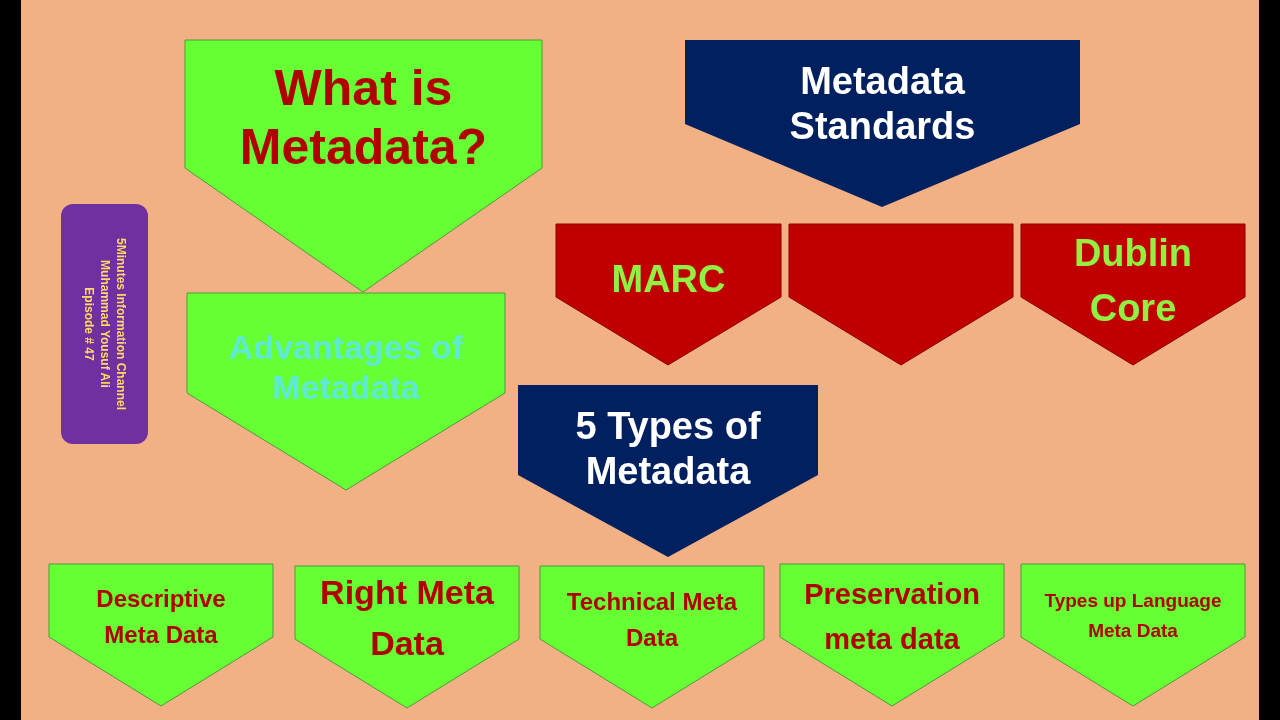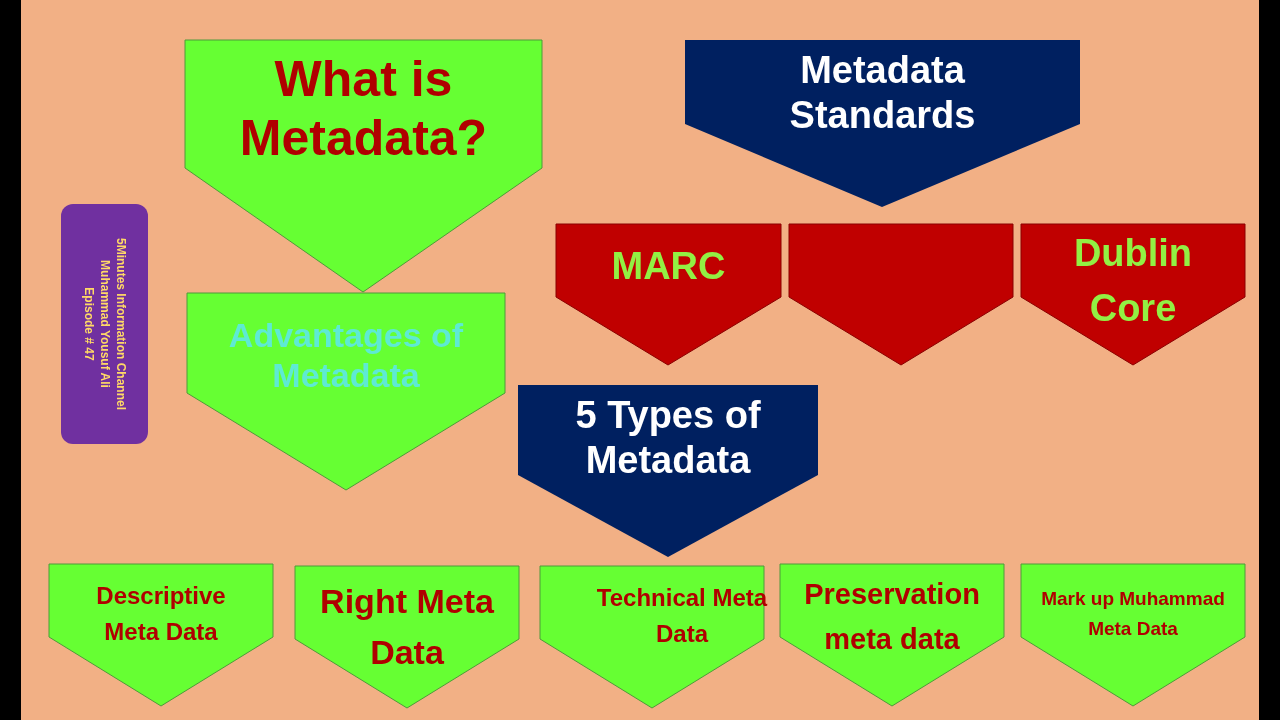--- a/index.html
+++ b/index.html
@@ -2,21 +2,21 @@
 <html><head>
   <meta charset="utf-8">
   <style>
     html, body { margin: 0; padding: 0; }
     body { width: 1280px; height: 720px; background: #000; position: relative; overflow: hidden;
            font-family: "Liberation Sans", "DejaVu Sans", sans-serif; }
     .canvas { position: absolute; left: 21px; top: 0; width: 1238px; height: 720px; background: #f2b085; }
     .bar { position: absolute; top: 0; height: 720px; background: #000; }
     .shape { position: absolute; }
     .shape svg { position: absolute; left: 0; top: 0; overflow: visible; }
-    .label { position: absolute; display: flex; align-items: center; 
+    .label { position: absolute; display: flex; align-items: center; justify-content: center;
              text-align: center; font-weight: bold; line-height: 1.18; }
     .badge { position: absolute; left: 61px; top: 204px; width: 87px; height: 240px;
              background: #7030a0; border-radius: 12px; }
     .badge-text { position: absolute; left: 50%; top: 50%; transform: translate(-50%, -50%) rotate(90deg);
                   white-space: nowrap; color: #ffd966; font-weight: bold; font-size: 12px; line-height: 1.35; text-align: center; }
     .badge-text div { display: block; }
   </style>
 </head>
 <body>
 
@@ -110,35 +110,35 @@
     </svg>
   <div class="label" style="left:0;top:10px;width:224px;height:84px;flex-direction:column;color:#b00000;font-size:34px;line-height:1.5;">
     <div>Right Meta</div>
     <div>Data</div>
   </div>
 </div>
 <div class="shape" style="left:540px;top:566px;width:224px;height:142px;">
   <svg width="224" height="142">
       <polygon points="0,0 224,0 224,73 112,142 0,73" fill="#66ff33" stroke="#4e9a3a" stroke-width="1"></polygon>
     </svg>
-  <div class="label" style="left:0;top:14px;width:224px;height:80px;flex-direction:column;color:#b00000;font-size:24px;line-height:1.5;padding-left:30px;">
+  <div class="label" style="left:0;top:14px;width:224px;height:80px;flex-direction:column;color:#b00000;font-size:24px;line-height:1.5;">
     <div>Technical Meta</div>
     <div>Data</div>
   </div>
 </div>
 <div class="shape" style="left:780px;top:564px;width:224px;height:142px;">
   <svg width="224" height="142">
       <polygon points="0,0 224,0 224,73 112,142 0,73" fill="#66ff33" stroke="#4e9a3a" stroke-width="1"></polygon>
     </svg>
   <div class="label" style="left:0;top:8px;width:224px;height:90px;flex-direction:column;color:#b00000;font-size:29px;line-height:1.55;">
     <div>Preservation</div>
     <div>meta data</div>
   </div>
 </div>
 <div class="shape" style="left:1021px;top:564px;width:224px;height:142px;">
   <svg width="224" height="142">
       <polygon points="0,0 224,0 224,73 112,142 0,73" fill="#66ff33" stroke="#4e9a3a" stroke-width="1"></polygon>
     </svg>
   <div class="label" style="left:0;top:20px;width:224px;height:64px;flex-direction:column;color:#b00000;font-size:19px;line-height:1.6;">
-    <div>Mark up Muhammad</div>
+    <div>Types up Language</div>
     <div>Meta Data</div>
   </div>
 </div>
 
 </body></html>

